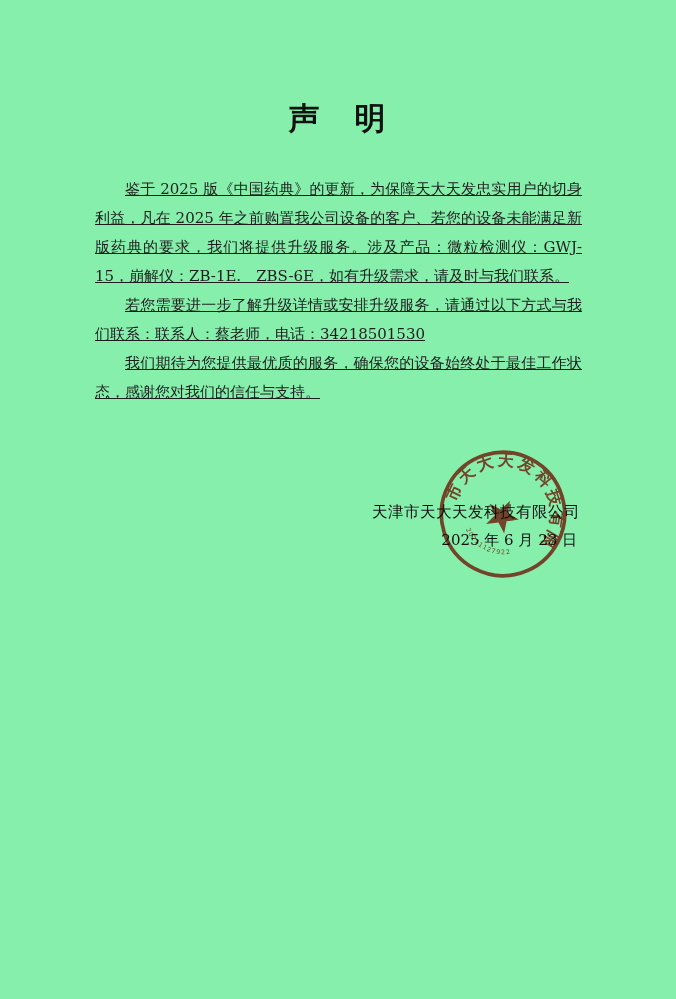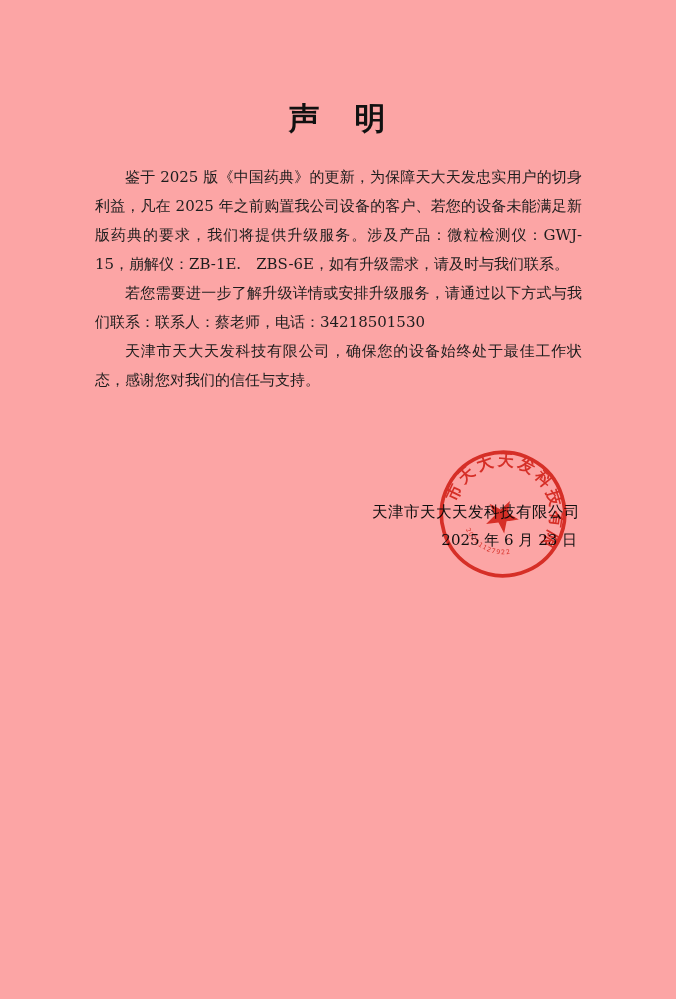--- a/index.html
+++ b/index.html
@@ -4,46 +4,47 @@
 <style>
   html, body {
     margin: 0;
     padding: 0;
     background: #ffffff;
   }
   .page {
     position: relative;
     width: 676px;
     height: 999px;
-    background: #fca5a5;
+    background: #86efac;
     overflow: hidden;
     font-family: "DejaVu Serif", "Liberation Serif", serif;
     color: #1d1d1d;
   }
   .title {
     position: absolute;
     top: 98px;
     left: 0;
     right: 0;
     margin: 0;
     text-align: center;
     font-family: "DejaVu Sans", "Liberation Sans", sans-serif;
     font-size: 31px;
     font-weight: bold;
     color: #111111;
     letter-spacing: 2px;
   }
   .body-text {
     position: absolute;
-    top: 163px;
+    top: 175px;
     left: 95px;
     width: 487px;
     font-size: 15px;
     line-height: 29px;
     text-align: justify;
+    text-decoration: underline;
   }
   .body-text p {
     margin: 0;
     text-indent: 2em;
   }
   .sig-company {
     position: absolute;
     top: 502px;
     right: 96px;
     font-size: 15.5px;
@@ -85,21 +86,21 @@
 </head>
 <body>
 
 <div class="page">
 
   <h1 class="title">声　明</h1>
 
   <div class="body-text">
     <p>鉴于 2025 版《中国药典》的更新，为保障天大天发忠实用户的切身利益，凡在 2025 年之前购置我公司设备的客户、若您的设备未能满足新版药典的要求，我们将提供升级服务。涉及产品：微粒检测仪：GWJ-15，崩解仪：ZB-1E.　ZBS-6E，如有升级需求，请及时与我们联系。</p>
     <p>若您需要进一步了解升级详情或安排升级服务，请通过以下方式与我们联系：联系人：蔡老师，电话：34218501530</p>
-    <p>天津市天大天发科技有限公司，确保您的设备始终处于最佳工作状态，感谢您对我们的信任与支持。</p>
+    <p>我们期待为您提供最优质的服务，确保您的设备始终处于最佳工作状态，感谢您对我们的信任与支持。</p>
   </div>
 
   <div class="sig-company">天津市天大天发科技有限公司</div>
 
   <div class="sig-date">2025 年 6 月 23 日</div>
 
   <svg class="seal" viewBox="0 0 200 200" xmlns="http://www.w3.org/2000/svg">
 
     <circle cx="100" cy="100" r="92" fill="none" stroke-width="5.5" stroke="#d6382b"></circle>
 

